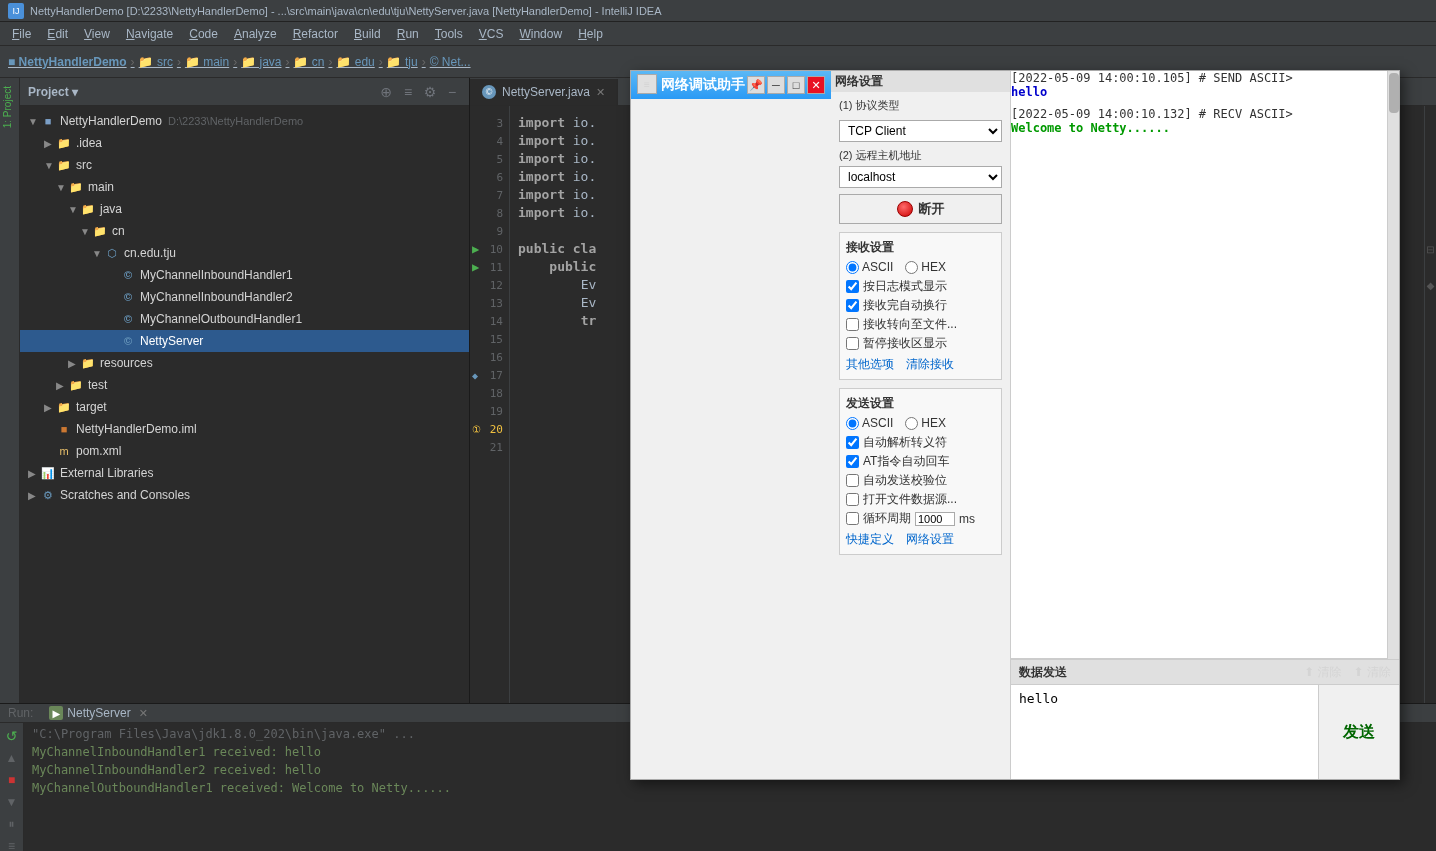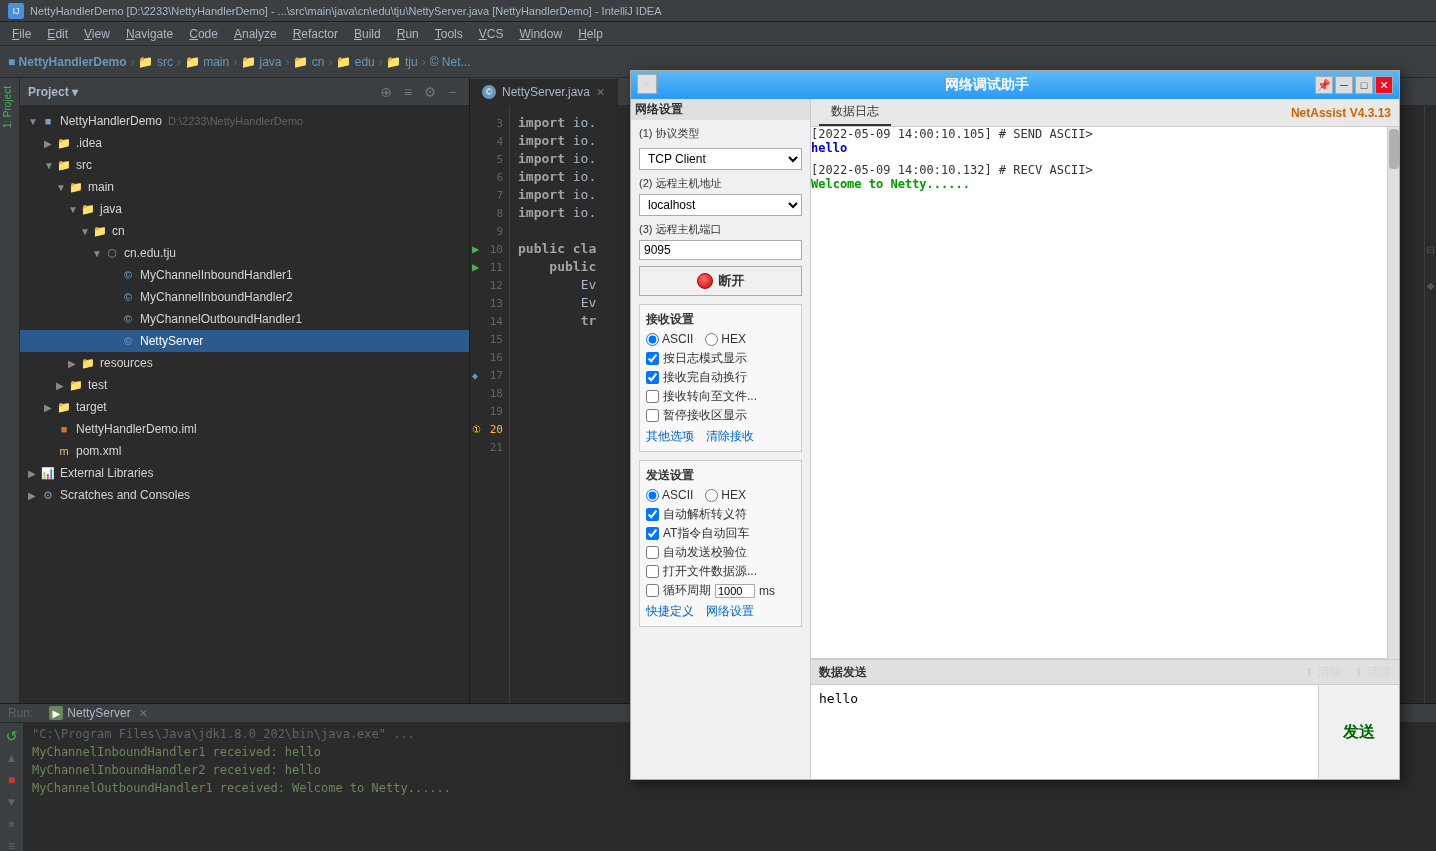--- a/index.html
+++ b/index.html
@@ -9,21 +9,21 @@
     .title-bar { height: 22px; background: #3c3f41; display: flex; align-items: center; padding: 0 8px; font-size: 11px; color: #a9b7c6; border-bottom: 1px solid #222; }
     .title-bar .app-icon { width: 16px; height: 16px; margin-right: 6px; background: #4a90d9; border-radius: 2px; display: flex; align-items: center; justify-content: center; font-size: 9px; color: white; }
 
     
     .menu-bar { height: 24px; background: #3c3f41; display: flex; align-items: center; padding: 0 4px; border-bottom: 1px solid #2a2a2a; }
     .menu-item { padding: 2px 8px; font-size: 12px; color: #a9b7c6; cursor: pointer; }
     .menu-item span { text-decoration: underline; text-decoration-style: solid; }
 
     
     .toolbar { height: 32px; background: #3c3f41; display: flex; align-items: center; padding: 0 8px; gap: 4px; border-bottom: 1px solid #2a2a2a; }
-    .breadcrumb { display: flex; align-items: center; gap: 4px; font-size: 12px; color: #a9b7c6; }
+    .breadcrumb { display: flex; align-items: center; gap: 4px; font-size: 12px; color: #a9b7c6; text-decoration: underline; }
     .breadcrumb span { color: #6897bb; }
     .breadcrumb .sep { color: #666; }
 
     
     .main-layout { display: flex; height: calc(851px - 22px - 24px - 32px - 32px); }
 
     
     .side-panel-left { width: 20px; background: #3c3f41; border-right: 1px solid #2a2a2a; display: flex; flex-direction: column; }
     .side-label { writing-mode: vertical-rl; transform: rotate(180deg); font-size: 10px; color: #a9b7c6; padding: 8px 2px; cursor: pointer; }
 
@@ -52,21 +52,21 @@
     .line-numbers { width: 40px; background: #2b2b2b; padding: 8px 0; text-align: right; border-right: 1px solid #3c3f41; }
     .line-num { height: 18px; padding-right: 6px; font-size: 11px; color: #606366; font-family: 'Consolas', monospace; display: flex; align-items: center; justify-content: flex-end; position: relative; }
     .line-num .gutter-icon { position: absolute; left: 2px; color: #4caf50; font-size: 10px; }
     .code-content { flex: 1; padding: 8px; overflow: auto; font-family: 'Consolas', monospace; font-size: 13px; line-height: 18px; }
     .code-line { height: 18px; white-space: nowrap; display: flex; align-items: center; }
     .kw { color: #a3a3a3; font-weight: bold; }
     .cls { color: #a9b7c6; }
     .pkg { color: #a9b7c6; }
 
     
-    .net-dialog { position: absolute; left: 630px; top: 70px; width: 770px; height: 710px; background: #f0f0f0; border: 1px solid #aaa; box-shadow: 4px 4px 12px rgba(0,0,0,0.5); display: flex; flex-direction: column; z-index: 100; }
+    .net-dialog { position: absolute; left: 630px; top: 70px; width: 770px; height: 710px; background: #f0f0f0; border: 1px solid #aaa; box-shadow: 4px 4px 12px rgba(0,0,0,0.5); display: flex; flex-direction: row; z-index: 100; }
     .net-dialog-titlebar { height: 28px; background: linear-gradient(to bottom, #5bb8f5, #2a9af5); display: flex; align-items: center; padding: 0 6px; }
     .net-dialog-title { flex: 1; text-align: center; font-size: 14px; font-weight: bold; color: white; }
     .net-dialog-btn { width: 18px; height: 18px; background: #ddd; border: 1px solid #aaa; display: flex; align-items: center; justify-content: center; font-size: 11px; cursor: pointer; margin-left: 2px; color: #333; }
     .net-dialog-content { flex: 1; display: flex; overflow: hidden; }
     
     
     .net-left { width: 180px; background: #f0f0f0; border-right: 1px solid #ccc; padding: 8px; display: flex; flex-direction: column; gap: 8px; overflow-y: auto; font-size: 12px; color: #333; }
     .net-section-title { font-size: 12px; color: #333; margin-bottom: 4px; }
     .net-select { width: 100%; padding: 2px 4px; border: 1px solid #aaa; background: white; font-size: 12px; }
     .net-input { width: 100%; padding: 2px 4px; border: 1px solid #aaa; background: white; font-size: 12px; }
@@ -468,24 +468,20 @@
           <select class="net-select">
             <option>TCP Client</option>
           </select>
         </div>
         <div style="margin-bottom:6px">
           <div style="margin-bottom:3px;font-size:11px">(2) 远程主机地址</div>
           <select class="net-select">
             <option>localhost</option>
           </select>
         </div>
-        <div style="margin-bottom:6px">
-          <div style="margin-bottom:3px;font-size:11px">(3) 远程主机端口</div>
-          <input class="net-input" type="text" value="9095" style="">
-        </div>
         <button class="net-connect-btn">
           <div class="red-dot"></div>
           <span>断开</span>
         </button>
       </div>
 
       <div class="net-section">
         <div style="font-weight:bold;margin-bottom:4px">接收设置</div>
         <div class="radio-group">
           <label class="radio-item">
@@ -555,24 +551,20 @@
         </div>
         <div class="net-links">
           <a class="link-text">快捷定义</a>
           <a class="link-text">网络设置</a>
         </div>
       </div>
     </div>
 
     <div class="net-right">
 
-      <div class="net-right-header">
-        <span class="net-right-tab">数据日志</span>
-        <span class="net-brand">NetAssist V4.3.13</span>
-      </div>
       <div style="display:flex;flex:1;overflow:hidden">
         <div class="data-log">
           <div class="log-entry">
             <div>
               <span class="log-timestamp">[2022-05-09 14:00:10.105]</span>
               <span class="log-send"># SEND ASCII&gt;</span>
             </div>
             <div class="log-data-send">hello</div>
           </div>
           <div class="log-entry">

